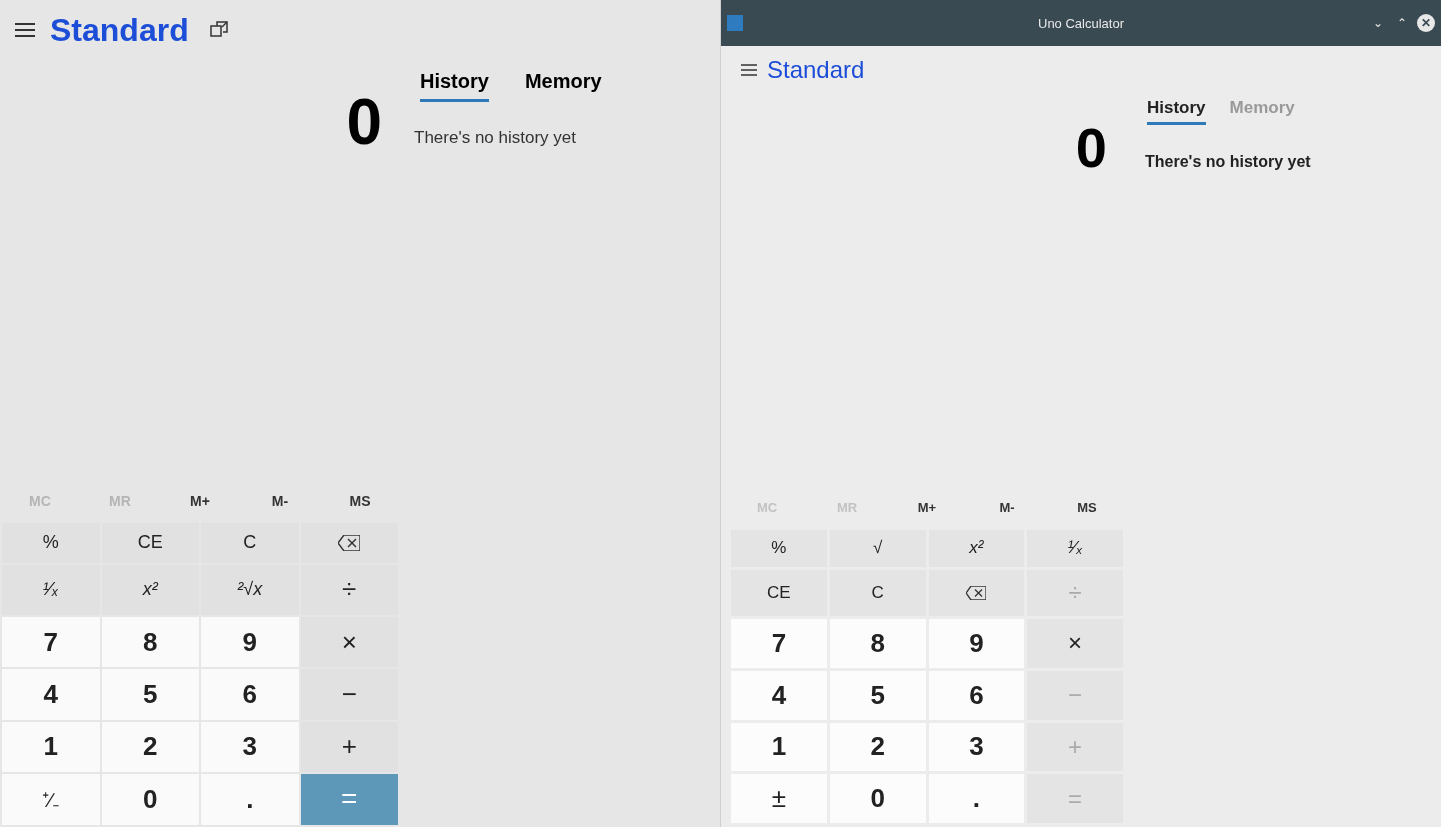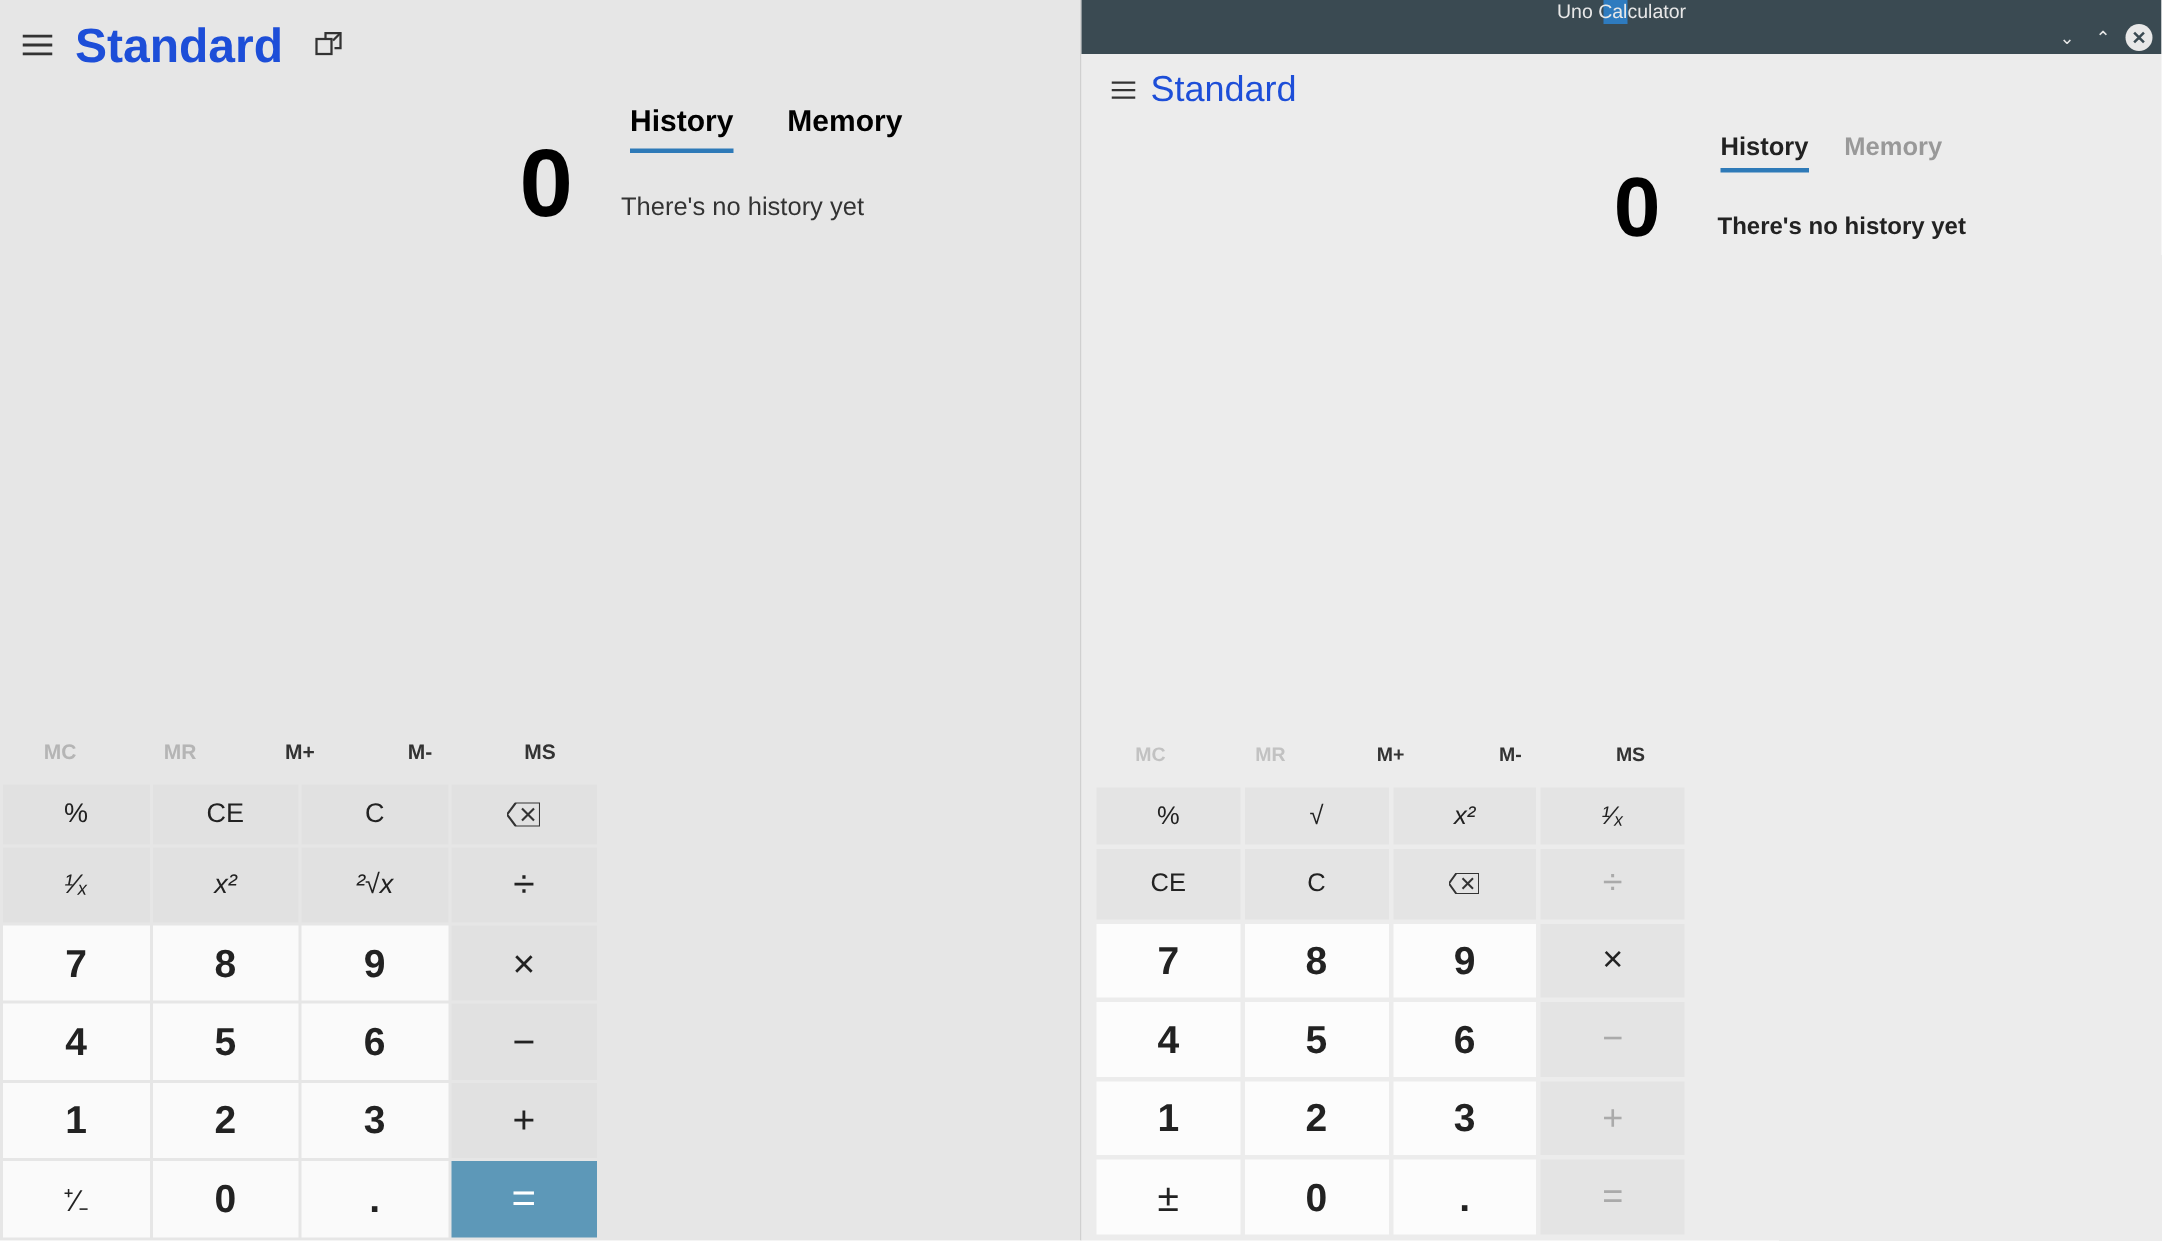--- a/index.html
+++ b/index.html
@@ -150,28 +150,27 @@
   font-size: 22px;
   color: #222;
 }
 .keypad > .fn { background: #e1e1e1; font-size: 18px; }
 .keypad > .num { background: #fafafa; font-size: 26px; font-weight: 600; }
 .keypad > .op { background: #e1e1e1; font-size: 26px; }
 .keypad > .eq { background: #5d98b8; color: #fff; font-size: 28px; }
 
 
 .uno-titlebar {
-  height: 36px;
+  height: 22px;
   background: #3a4a52;
   color: #e8e8e8;
   display: flex;
   align-items: center;
   font-size: 12px;
-  padding: 0 6px;
-  flex-direction: column;
+  padding: 12px 6px;
 }
 .uno-titlebar .uno-icon {
   width: 16px;
   height: 16px;
   background: #2e7bbf;
   margin-right: 8px;
 }
 .uno-titlebar .uno-title {
   position: absolute;
   left: 50%;

